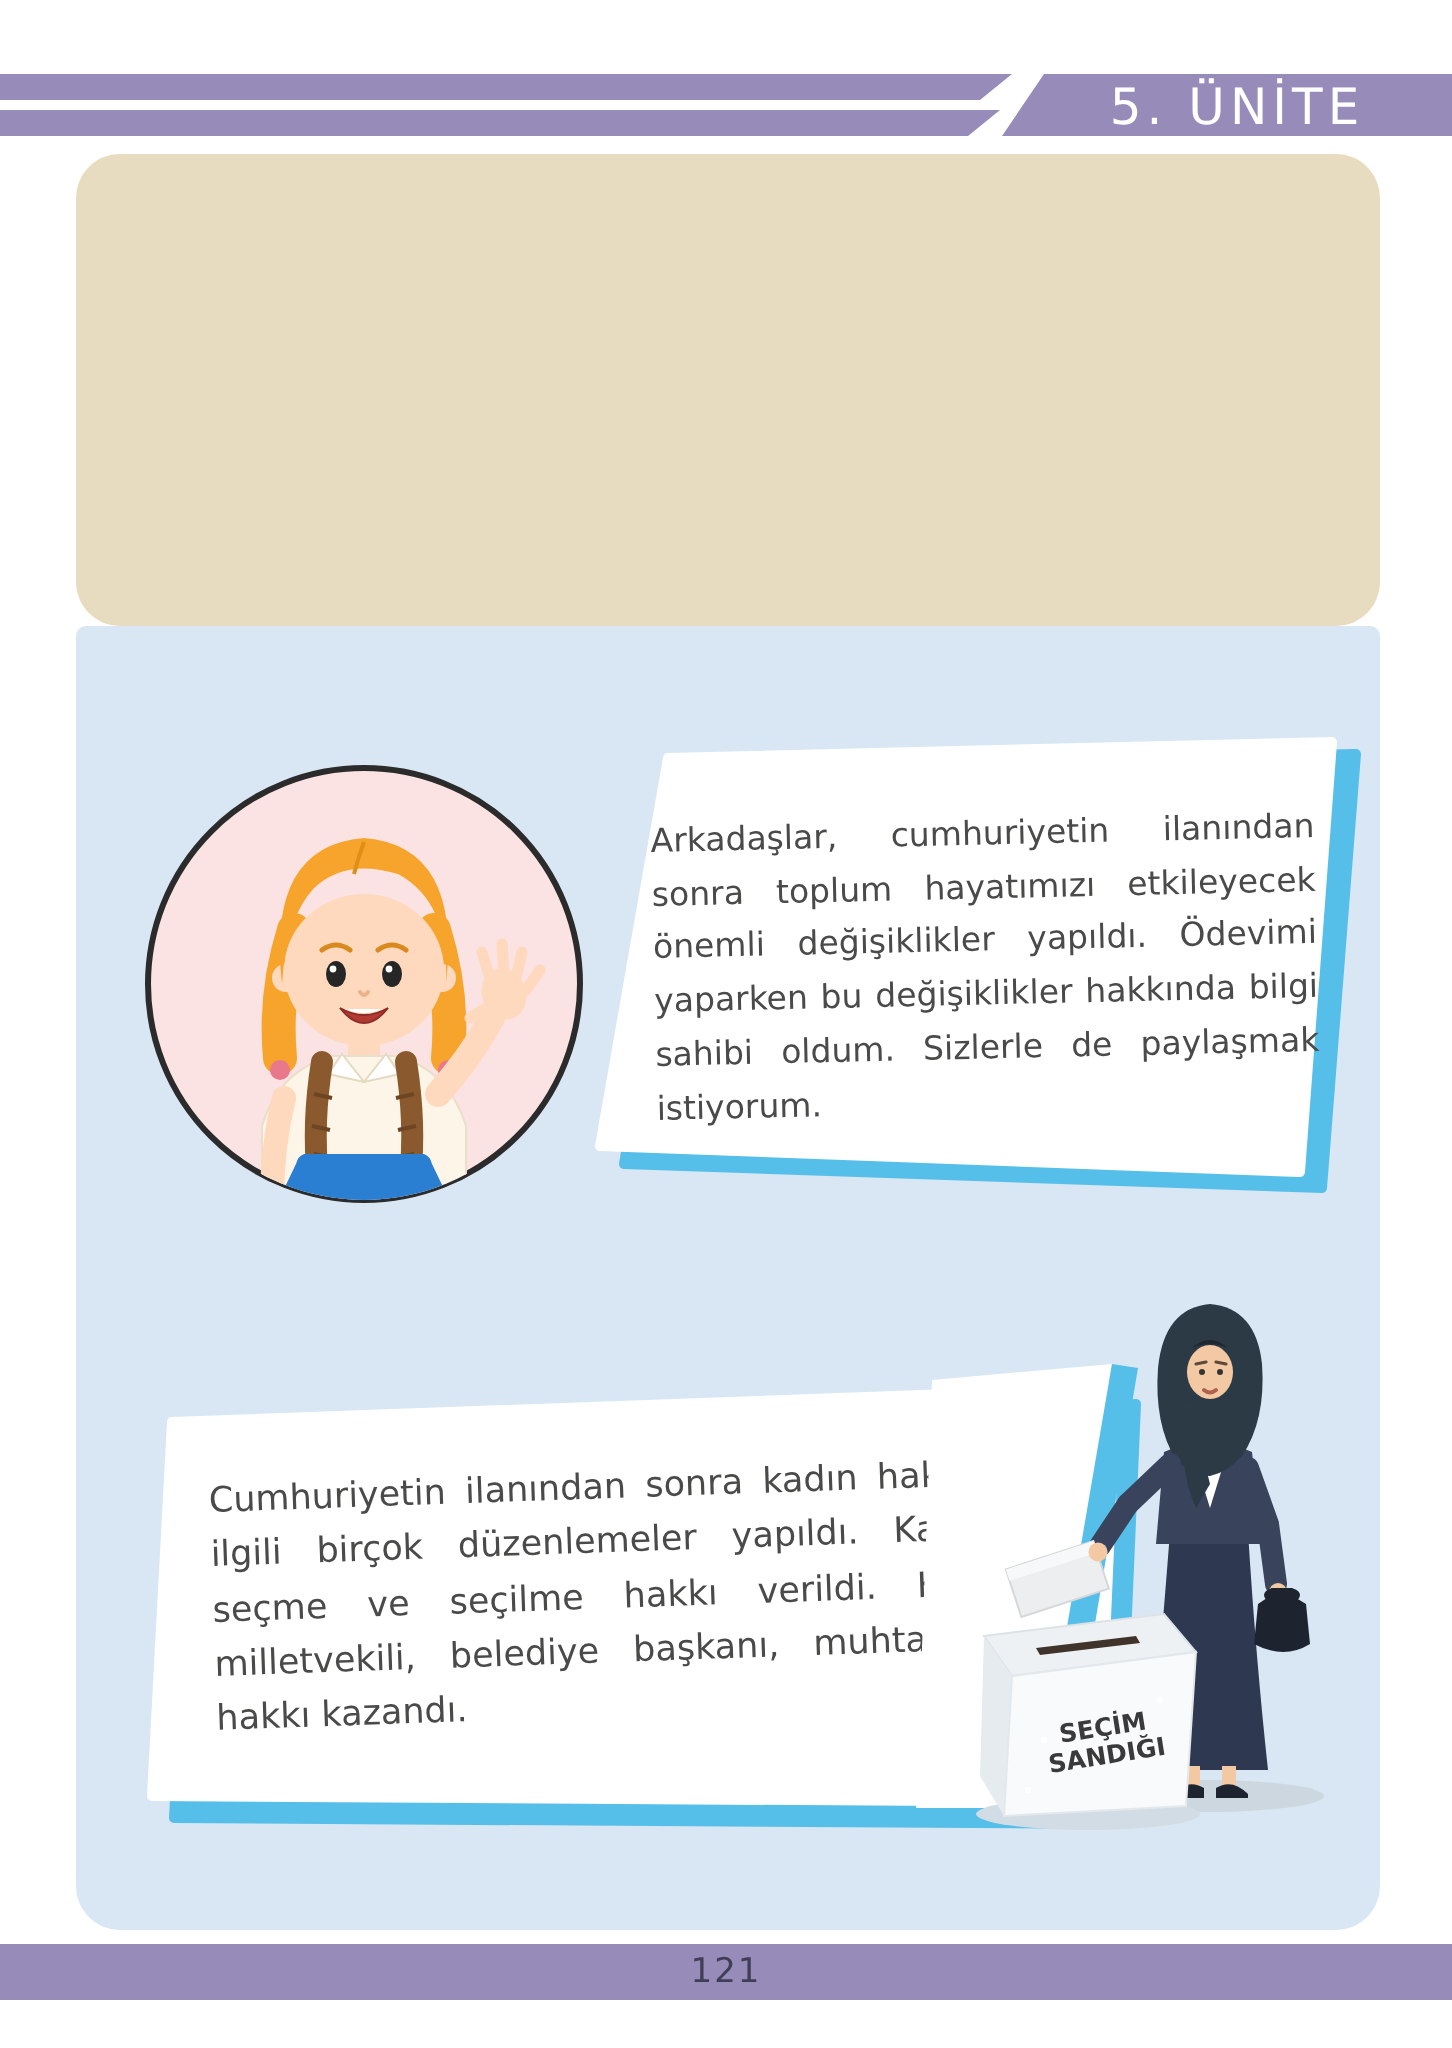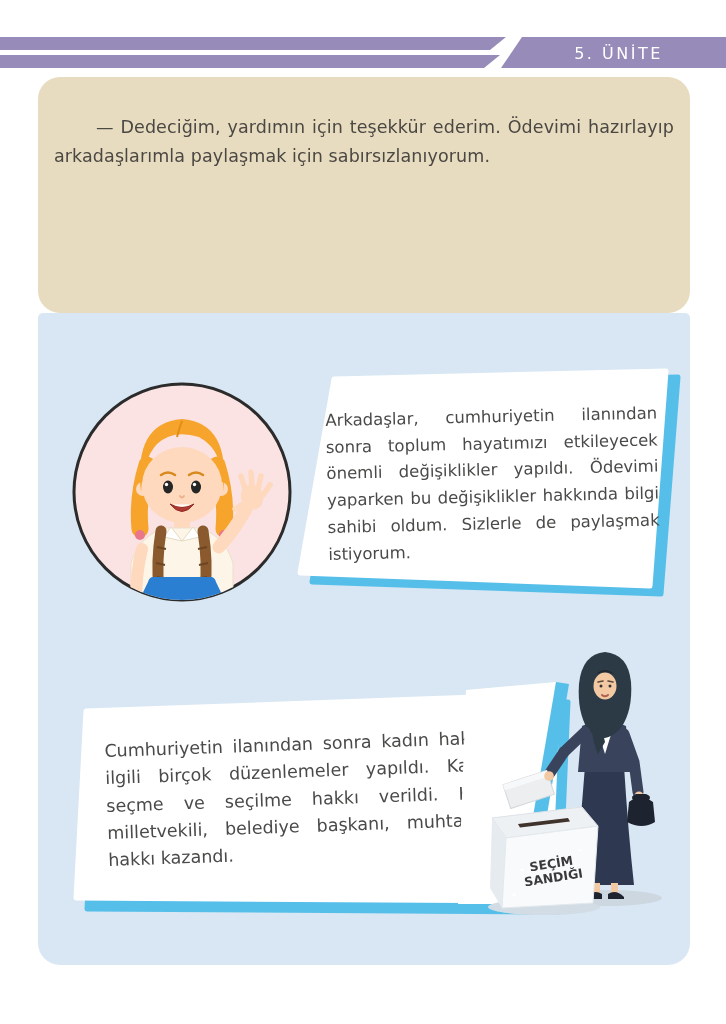--- a/index.html
+++ b/index.html
@@ -8,21 +8,21 @@
     font-family:"DejaVu Sans","Liberation Sans",sans-serif;color:#46443f;
   }
   svg{display:block;}
   .abs{position:absolute;}
 
   
   .header-svg{position:absolute;left:0;top:0;}
   .unit-badge-label{
     position:absolute;left:521px;top:39px;width:195px;height:28px;
     display:flex;align-items:center;justify-content:center;
-    color:#ffffff;font-size:16px;letter-spacing:2.5px;font-weight:400;
+    color:#ffffff;font-size:25px;letter-spacing:2.5px;font-weight:400;
   }
 
   
   .narration-box{
     position:absolute;left:38px;top:77px;width:652px;height:236px;
     background:#e8dcc0;border-radius:22px;box-sizing:border-box;
     padding:36px 16px 0 16px;
   }
   .narration-box p{
     margin:0;font-size:17.5px;line-height:1.64;text-align:justify;
@@ -61,21 +61,20 @@
   <svg class="header-svg" width="726" height="72" viewBox="0 0 726 72">
     <polygon points="0,37 506,37 490,50 0,50" fill="#968bb9"></polygon>
     <polygon points="0,55 500,55 484,68 0,68" fill="#968bb9"></polygon>
     <polygon points="522,37 726,37 726,68 501,68" fill="#968bb9"></polygon>
   </svg>
   <div class="unit-badge-label">
     <span>5. ÜNİTE</span>
   </div>
 
   <div class="narration-box">
-    <p>— Dedeciğim, yardımın için teşekkür ederim. Ödevimi hazırlayıp arkadaşlarımla paylaşmak için sabırsızlanıyorum.</p>
   </div>
 
   <div class="content-panel"></div>
 
   <svg class="abs" style="left:290px;top:360px;" width="400" height="245" viewBox="0 0 400 245">
     <polygon points="55,24 388,17 371,234 22,222" fill="#56bfe9" stroke="#56bfe9" stroke-width="5" stroke-linejoin="round"></polygon>
     <polygon points="44,19 376,11 360,226 10,213" fill="#ffffff" stroke="#ffffff" stroke-width="5" stroke-linejoin="round"></polygon>
   </svg>
   <div class="bubble-text">Arkadaşlar, cumhuriyetin ilanından sonra toplum hayatımızı etkileyecek önemli değişiklikler yapıldı. Ödevimi yaparken bu değişiklikler hakkında bilgi sahibi oldum. Sizlerle de paylaşmak istiyorum.</div>
 
@@ -203,14 +202,17 @@
     <g>
       <path d="M112,112 L98,133" stroke="#39435c" stroke-width="11" fill="none" stroke-linecap="round"></path>
       <g transform="rotate(-18 80 150)">
         <rect x="54" y="136" width="46" height="25" fill="#eceef0" stroke="#d5d8db" stroke-width="1"></rect>
         <rect x="54" y="136" width="46" height="6" fill="#f7f8f9"></rect>
       </g>
       <circle cx="97" cy="136" r="4.8" fill="#f3c9a4"></circle>
     </g>
   </svg>
 
+  <div class="footer-bar">
+    <span>121</span>
+  </div>
 
 </div>
 
 </body></html>

